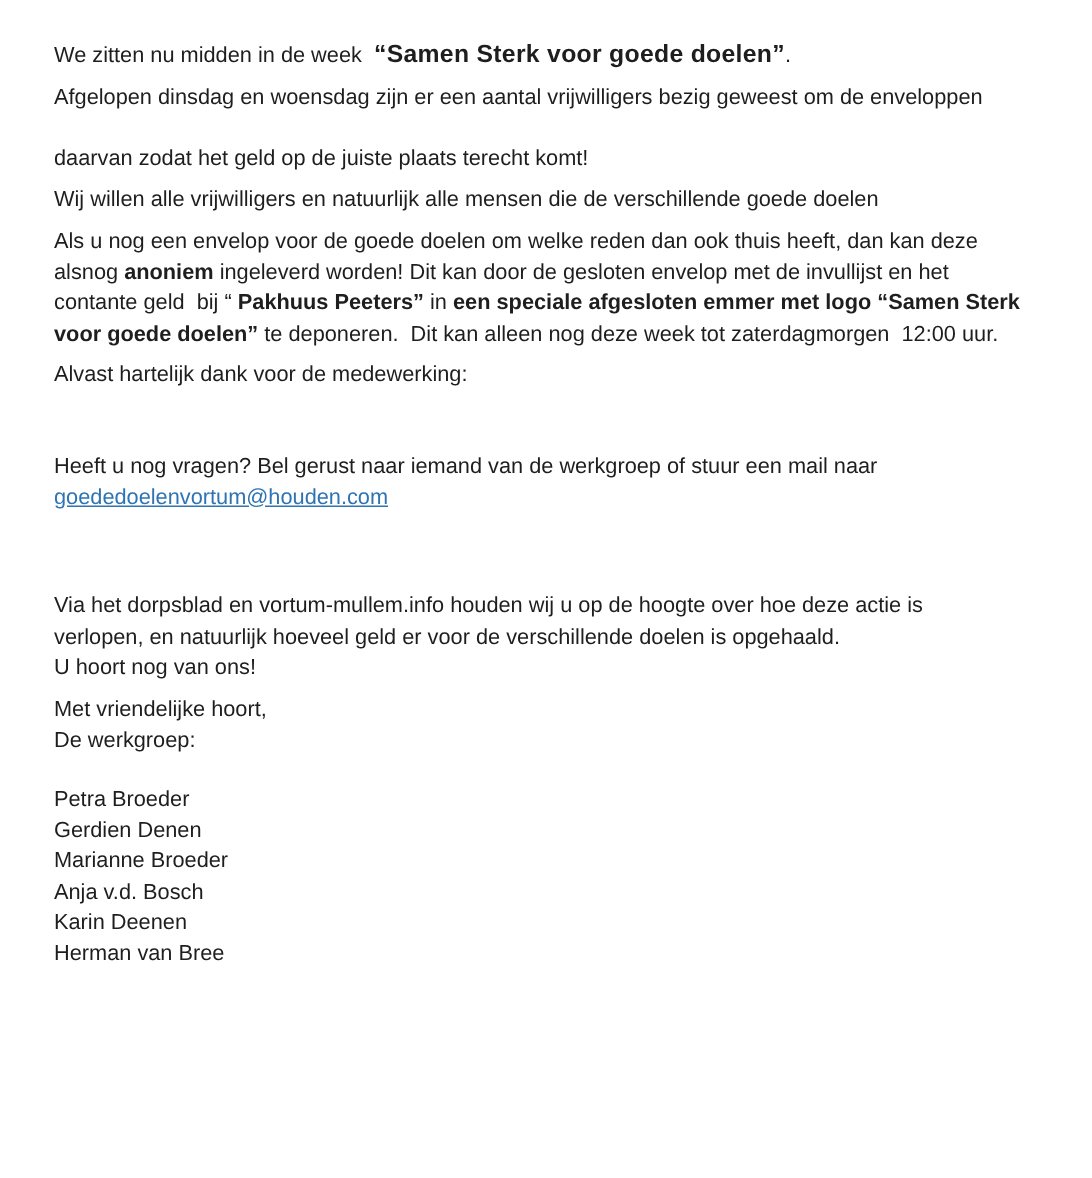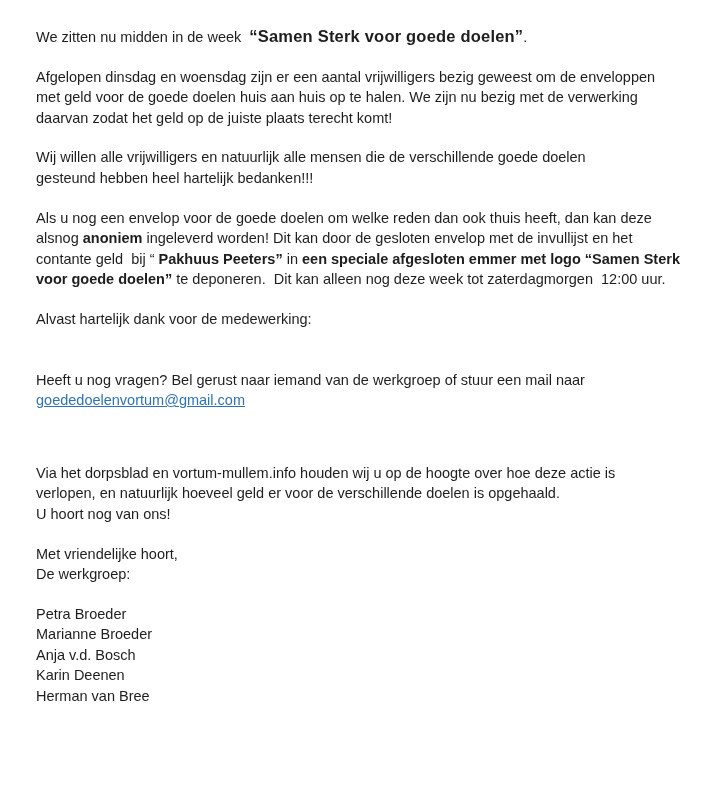--- a/index.html
+++ b/index.html
@@ -18,21 +18,21 @@
     width: 728px;
     height: 785px;
   }
   .para {
     font-size: 14.5px;
     line-height: 20.6px;
     white-space: pre-wrap;
     margin: 0;
   }
   .spacing-first  { margin-top: 0; }
-  .spacing-normal { margin-top: 19px; }
+  .spacing-normal { margin-top: 7px; }
   .spacing-large  { margin-top: 40px; }
   .spacing-xlarge { margin-top: 52px; }
   .bold { font-weight: bold; }
   .title-text { font-size: 16.5px; letter-spacing: 0.2px; }
   .email-link {
     color: var(--link-color, #2e74b5);
     text-decoration: underline;
     cursor: pointer;
   }
   #signature-list {
@@ -40,28 +40,29 @@
     font-size: 14.5px;
     line-height: 20.6px;
   }
 </style>
 </head>
 <body style="--page-bg: #ffffff; --text-color: #1e1e1e; --link-color: #2e74b5;">
 
 <div class="page">
   <div id="document-body">
       <div class="para spacing-first"><span>We zitten nu midden in de week  </span><span class="bold title-text">“Samen Sterk voor goede doelen”</span><span>.</span></div>
-      <div class="para spacing-normal"><span>Afgelopen dinsdag en woensdag zijn er een aantal vrijwilligers bezig geweest om de enveloppen</span><br><span>met geld voor de goede doelen huis aan huis op te halen. We zijn nu bezig met de verwerking</span><br><span>daarvan zodat het geld op de juiste plaats terecht komt!</span></div>
-      <div class="para spacing-normal"><span>Wij willen alle vrijwilligers en natuurlijk alle mensen die de verschillende goede doelen</span><br><span>gesteund hebben heel hartelijk bedanken!!!</span></div>
+      <div class="para spacing-normal"><span>Afgelopen dinsdag en woensdag zijn er een aantal vrijwilligers bezig geweest om de enveloppen</span><br><br><span>daarvan zodat het geld op de juiste plaats terecht komt!</span></div>
+      <div class="para spacing-normal"><span>Wij willen alle vrijwilligers en natuurlijk alle mensen die de verschillende goede doelen</span><br></div>
       <div class="para spacing-normal"><span>Als u nog een envelop voor de goede doelen om welke reden dan ook thuis heeft, dan kan deze</span><br><span>alsnog </span><span class="bold">anoniem</span><span> ingeleverd worden! Dit kan door de gesloten envelop met de invullijst en het</span><br><span>contante geld  bij “ </span><span class="bold">Pakhuus Peeters”</span><span> in </span><span class="bold">een speciale afgesloten emmer met logo “Samen Sterk</span><br><span class="bold">voor goede doelen”</span><span> te deponeren.  Dit kan alleen nog deze week tot zaterdagmorgen  12:00 uur.</span></div>
       <div class="para spacing-normal"><span>Alvast hartelijk dank voor de medewerking:</span></div>
-      <div class="para spacing-large"><span>Heeft u nog vragen? Bel gerust naar iemand van de werkgroep of stuur een mail naar</span><br><a class="email-link" href="#">goededoelenvortum@gmail.com</a></div>
+      <div class="para spacing-large"><span>Heeft u nog vragen? Bel gerust naar iemand van de werkgroep of stuur een mail naar</span><br><a class="email-link" href="#">goededoelenvortum@houden.com</a></div>
       <div class="para spacing-xlarge"><span>Via het dorpsblad en vortum-mullem.info houden wij u op de hoogte over hoe deze actie is</span><br><span>verlopen, en natuurlijk hoeveel geld er voor de verschillende doelen is opgehaald.</span><br><span>U hoort nog van ons!</span></div>
       <div class="para spacing-normal"><span>Met vriendelijke hoort,</span><br><span>De werkgroep:</span></div>
     </div>
   <div id="signature-list">
       <div class="signature-name">Petra Broeder</div>
+      <div class="signature-name">Gerdien Denen</div>
       <div class="signature-name">Marianne Broeder</div>
       <div class="signature-name">Anja v.d. Bosch</div>
       <div class="signature-name">Karin Deenen</div>
       <div class="signature-name">Herman van Bree</div>
     </div>
 </div>
 
 </body></html>

